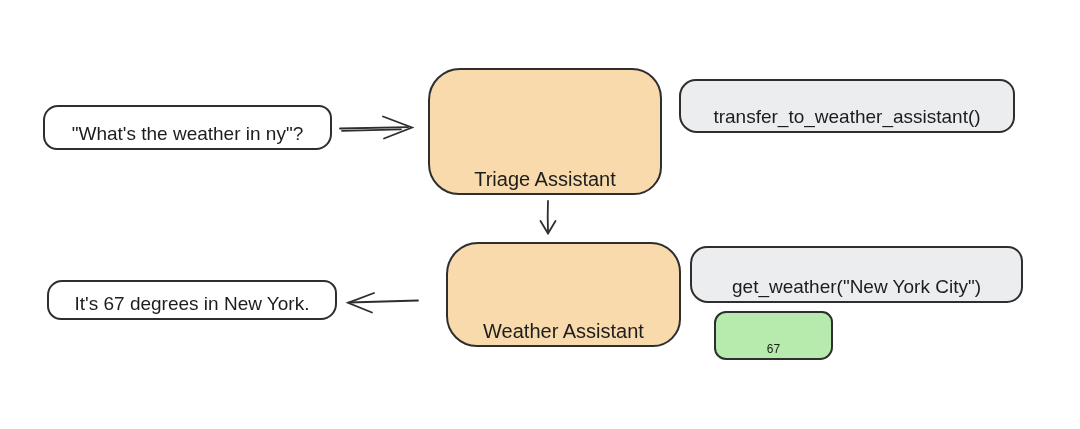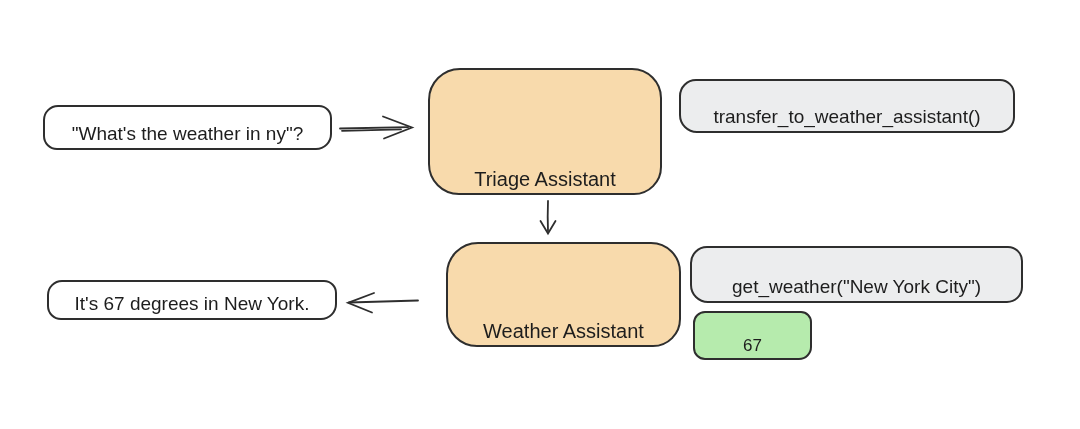--- a/index.html
+++ b/index.html
@@ -54,21 +54,22 @@
     border-radius: 17px 15px 16px 18px;
     font-size: 19px;
   }
   .transfer-call { left: 679px; top: 79px;  width: 336px; height: 54px; }
   .weather-call  { left: 690px; top: 246px; width: 333px; height: 57px; }
 
   
   .result {
     background: var(--result-fill, #B6EBAD);
     border-radius: 12px 11px 13px 12px;
-    font-size: 17px;
+    font-size: 12px;
+    margin-left: 21px;
   }
   .weather-result { left: 693px; top: 311px; width: 119px; height: 49px; }
 
   .arrow {
     position: absolute;
   }
   .arrow svg {
     display: block;
   }
   .arrow path, .arrow line {

